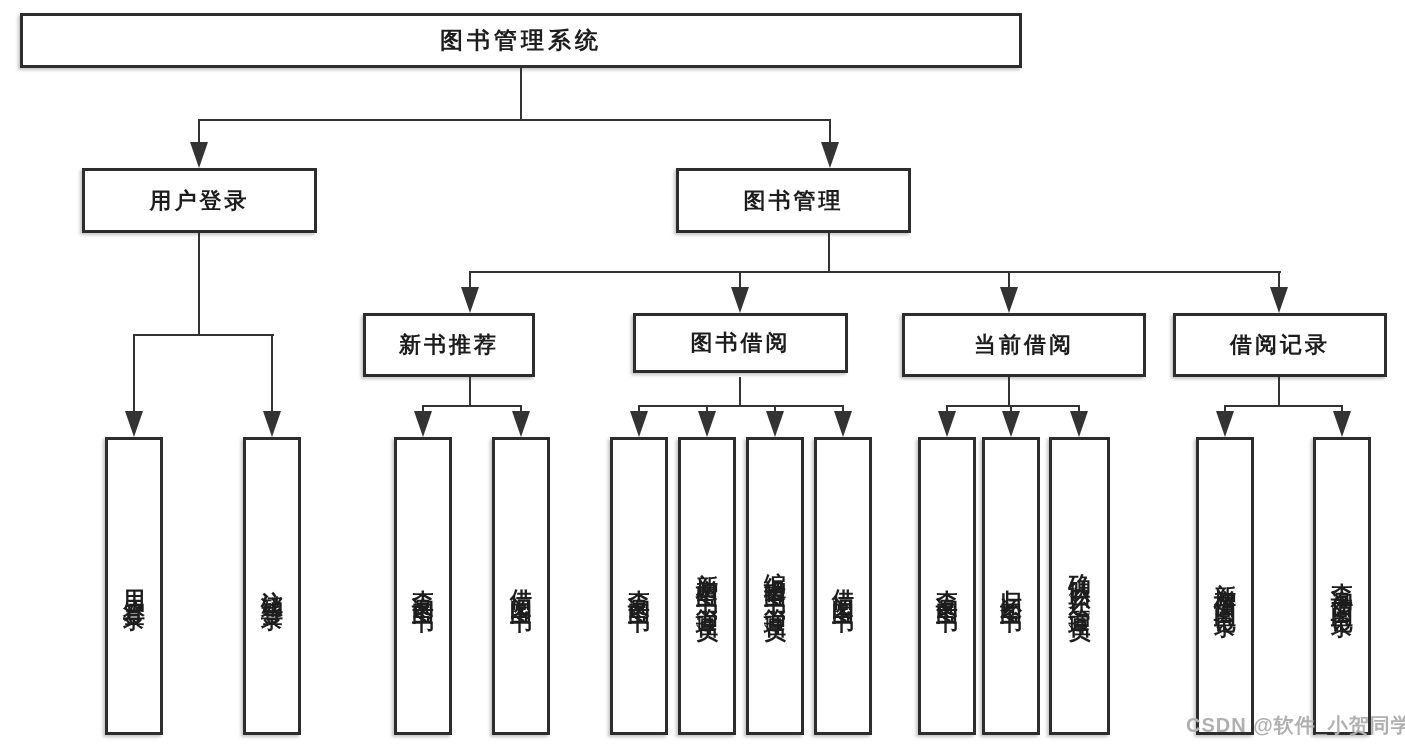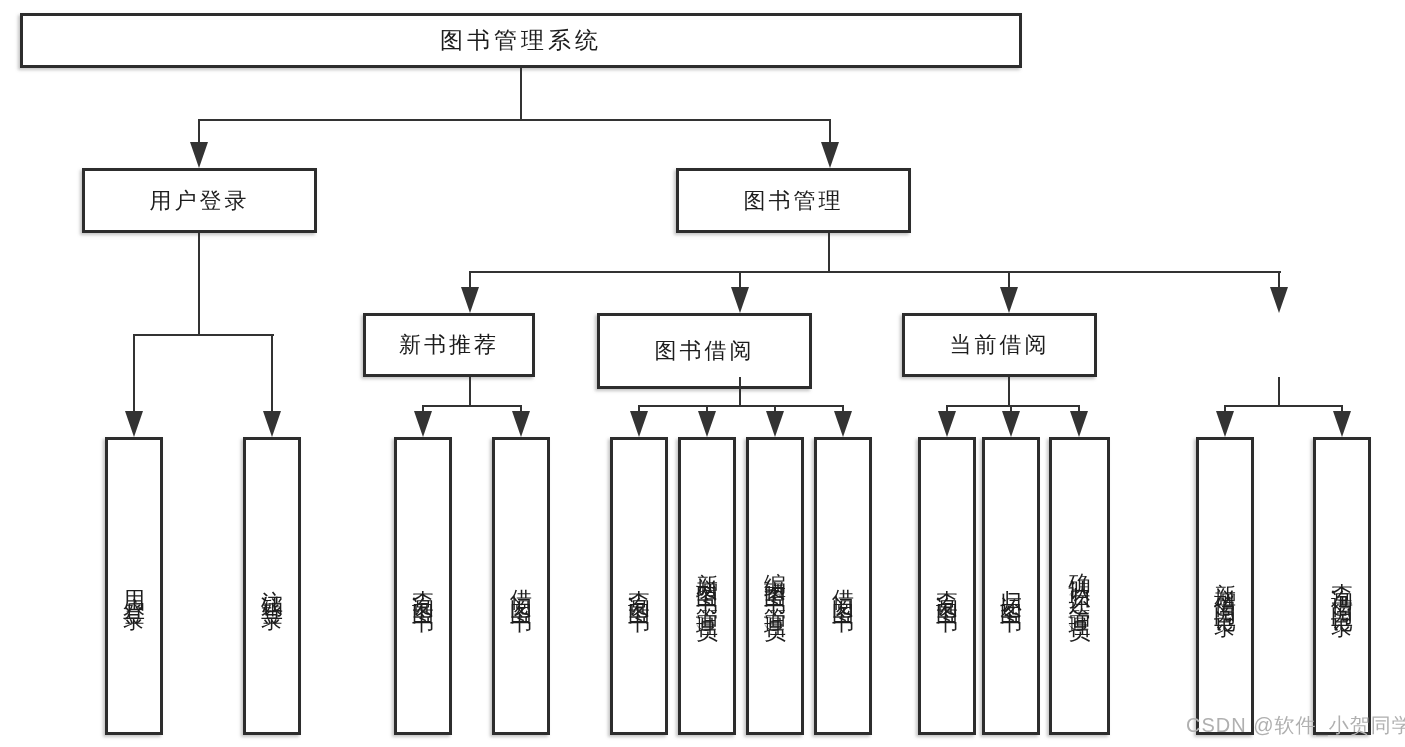--- a/index.html
+++ b/index.html
@@ -8,20 +8,21 @@
     --text:#1d1d1d;
     --watermark:#b0b0b0;
     --background:#ffffff;
   }
   html,body{margin:0;padding:0;background:var(--background);}
   .stage{
     position:relative;width:1405px;height:747px;overflow:hidden;
     background:var(--background);
     font-family:"Liberation Sans","DejaVu Sans",sans-serif;
     color:var(--text);
+    font-weight:bold;
   }
   
   .hbox{
     position:absolute;box-sizing:border-box;
     border:3px solid var(--border);background:#ffffff;
     display:flex;align-items:center;justify-content:center;
     box-shadow:-2px 2px 3px rgba(90,90,90,0.35);
   }
   .hbox .lbl{font-size:22px;letter-spacing:3px;white-space:nowrap;}
   .hbox.title .lbl{font-size:23px;letter-spacing:4px;}
@@ -90,25 +91,28 @@
   <div class="ln v" style="left:1008px;top:271px;height:18px"></div>
   <div class="ln v" style="left:1278px;top:271px;height:18px"></div>
   <div class="arrow" style="left:461px;top:287px"></div>
   <div class="arrow" style="left:731px;top:287px"></div>
   <div class="arrow" style="left:1000px;top:287px"></div>
   <div class="arrow" style="left:1270px;top:287px"></div>
 
   <div class="hbox" style="left:363px;top:313px;width:172px;height:64px">
     <span class="lbl">新书推荐</span>
   </div>
-  <div class="hbox" style="left:597px;top:313px;width:215px;height:76px">
+  <div class="hbox" style="left:633px;top:313px;width:215px;height:60px">
     <span class="lbl">图书借阅</span>
   </div>
-  <div class="hbox" style="left:902px;top:313px;width:195px;height:64px">
+  <div class="hbox" style="left:902px;top:313px;width:244px;height:64px">
     <span class="lbl">当前借阅</span>
+  </div>
+  <div class="hbox" style="left:1173px;top:313px;width:214px;height:64px">
+    <span class="lbl">借阅记录</span>
   </div>
 
   <div class="ln v" style="left:469px;top:377px;height:30px"></div>
   <div class="ln h" style="left:422px;top:405px;width:100px"></div>
   <div class="ln v" style="left:422px;top:405px;height:8px"></div>
   <div class="ln v" style="left:520px;top:405px;height:8px"></div>
   <div class="arrow" style="left:414px;top:411px"></div>
   <div class="arrow" style="left:512px;top:411px"></div>
 
   <div class="ln v" style="left:739px;top:377px;height:30px"></div>

